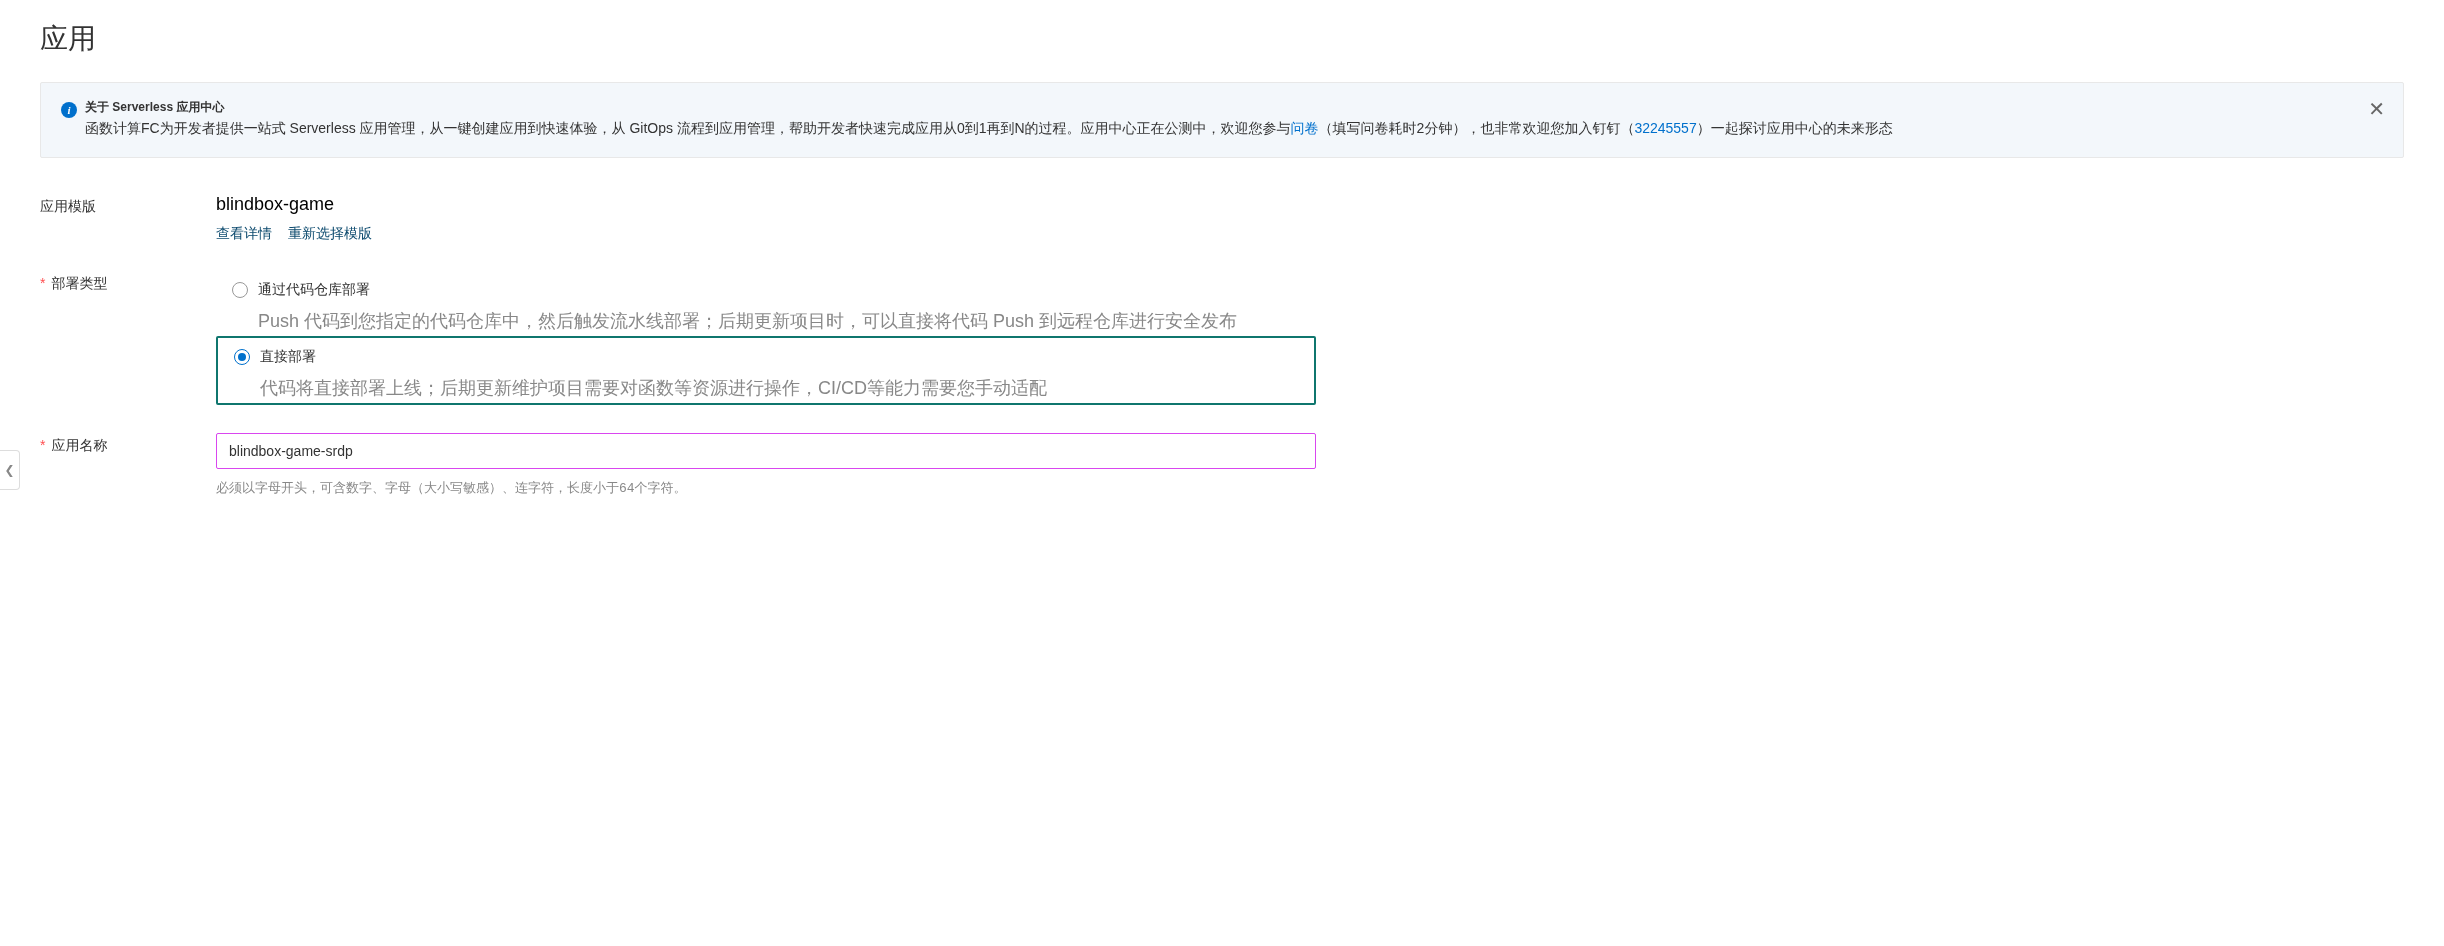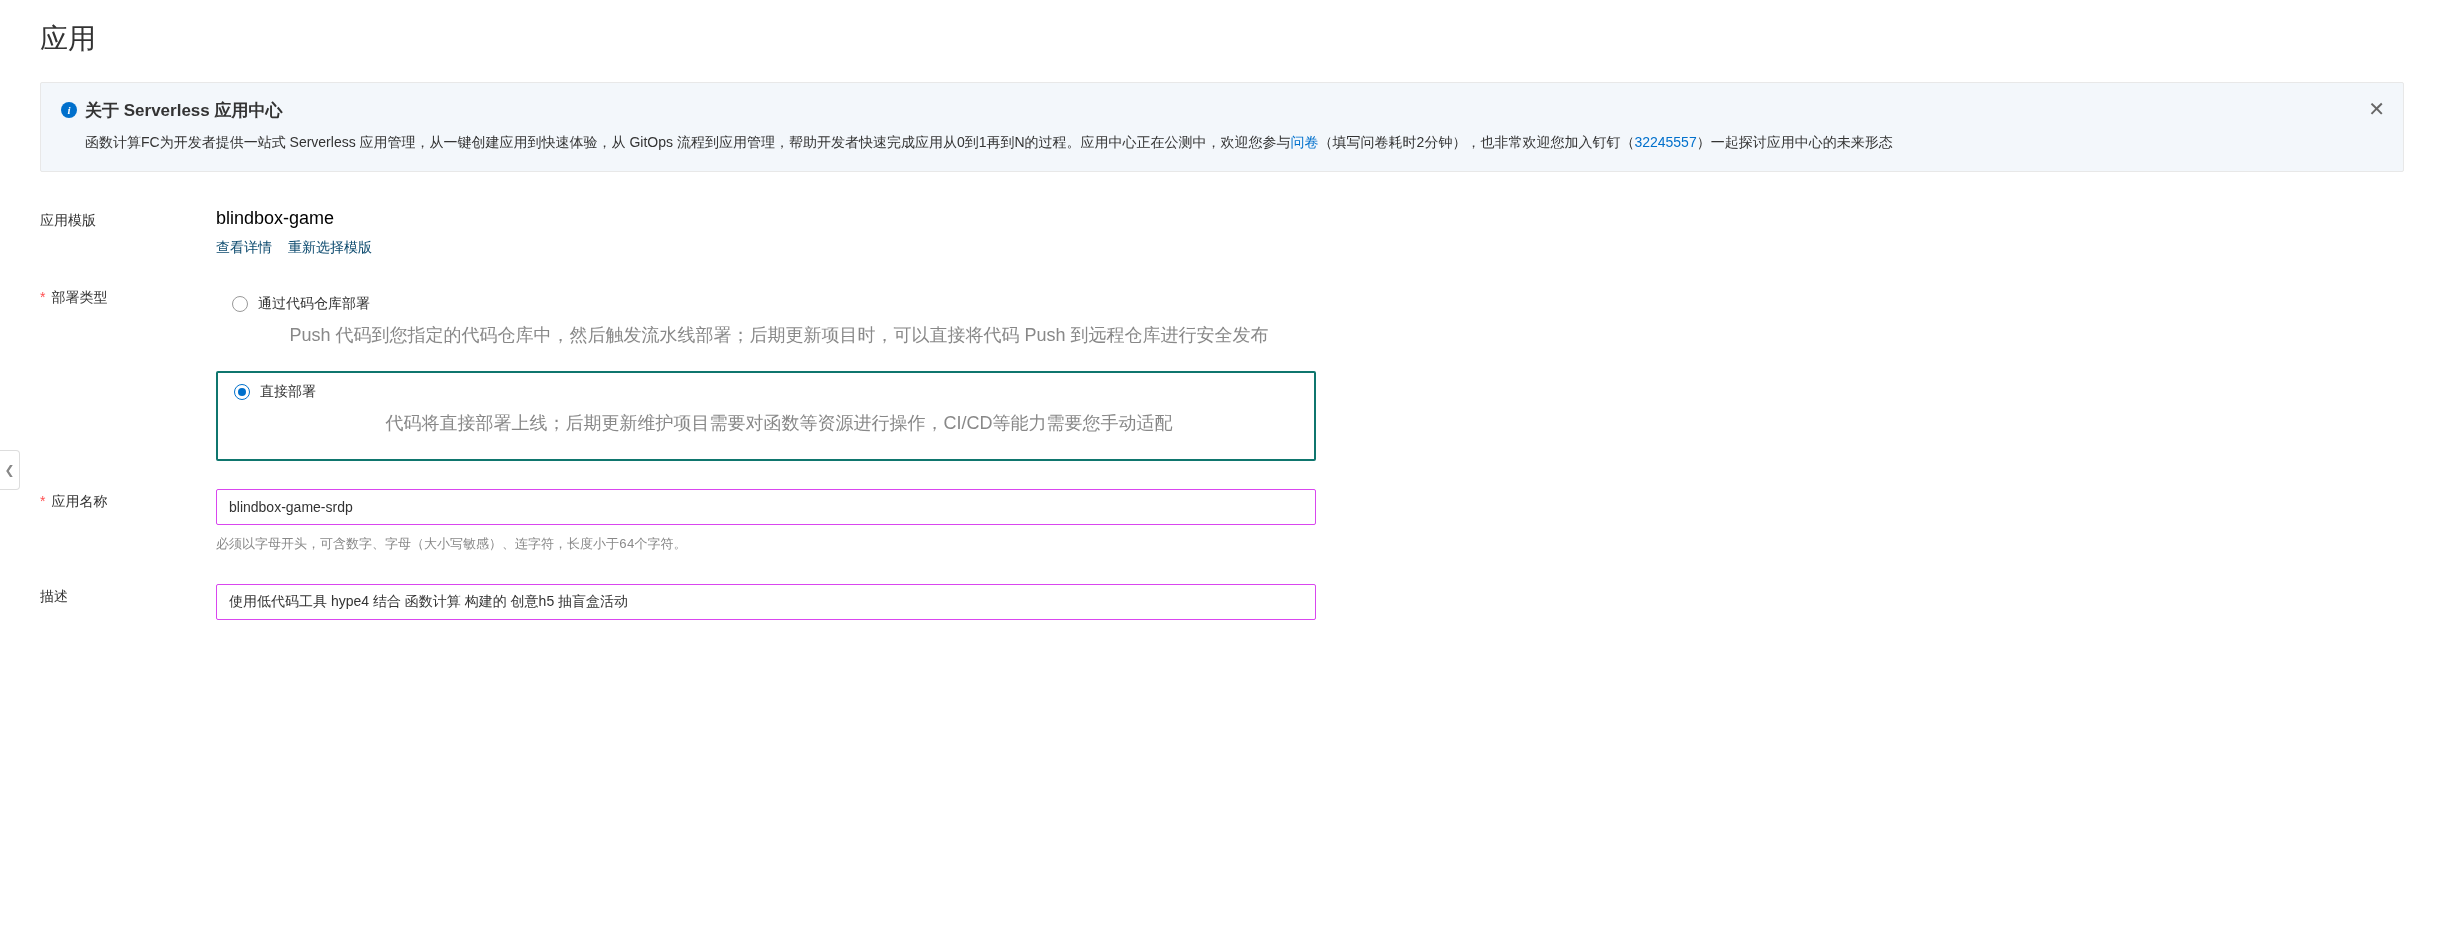--- a/index.html
+++ b/index.html
@@ -28,40 +28,40 @@
     }
     .info-icon-wrap { flex: 0 0 24px; padding-top: 2px; }
     .info-icon {
       width: 16px; height: 16px; border-radius: 50%;
       background: #0070cc; color: #fff;
       display: inline-flex; align-items: center; justify-content: center;
       font-size: 11px; font-style: italic; font-weight: 700;
       font-family: Georgia, serif;
     }
     .info-content { flex: 1; padding-right: 40px; }
-    .info-title { font-size: 17px; font-weight: 600; color: #333; margin-bottom: 8px; }
+    .info-title { font-size: 12px; font-weight: 600; color: #333; }
     .info-body { font-size: 14px; color: #333; line-height: 1.8; }
     .info-body .link { color: #0070cc; text-decoration: none; cursor: pointer; }
     .close-btn {
       position: absolute; top: 12px; right: 14px;
       background: none; border: none; font-size: 20px; color: #666;
       cursor: pointer; line-height: 1; padding: 4px;
     }
     .form-row { display: flex; align-items: flex-start; margin-bottom: 28px; }
     .form-label {
       flex: 0 0 176px; padding-right: 24px; padding-top: 4px;
       font-size: 14px; color: #333;
     }
     .form-label .required { color: #ff4d4f; margin-right: 6px; }
     .form-content { flex: 1; max-width: 1100px; }
     .template-name { font-size: 18px; font-weight: 400; color: #000; margin-bottom: 10px; }
     .template-links { display: flex; gap: 16px; }
     .template-links a { color: #0c4a6e; text-decoration: none; font-size: 14px; cursor: pointer; }
     .radio-group { }
-    .radio-option { padding: 10px 16px 21px; border-radius: 2px; text-align: center; }
+    .radio-option { padding: 10px 16px 0; border-radius: 2px; }
     .radio-option.highlight { border: 2px solid #0f766e; }
     .radio-head { display: flex; align-items: center; gap: 10px; margin-bottom: 8px; }
     .radio-circle {
       width: 16px; height: 16px; border-radius: 50%;
       border: 1px solid #999; flex: 0 0 16px;
       position: relative; background: #fff;
     }
     .radio-option.selected .radio-circle { border-color: #0070cc; border-width: 1px; }
     .radio-option.selected .radio-circle::after {
       content: ""; position: absolute; width: 8px; height: 8px;
@@ -140,20 +140,14 @@
   </div>
 
   <div class="form-row">
     <div class="form-label"><span class="required">*</span><span>应用名称</span></div>
     <div class="form-content">
       <input type="text" class="text-input" value="blindbox-game-srdp" style="">
       <div class="field-hint">必须以字母开头，可含数字、字母（大小写敏感）、连字符，长度小于64个字符。</div>
     </div>
   </div>
 
-  <div class="form-row">
-    <div class="form-label">描述</div>
-    <div class="form-content">
-      <input type="text" class="text-input" value="使用低代码工具 hype4 结合 函数计算 构建的 创意h5 抽盲盒活动" style="">
-    </div>
-  </div>
 
 </div>
 
 </body></html>

